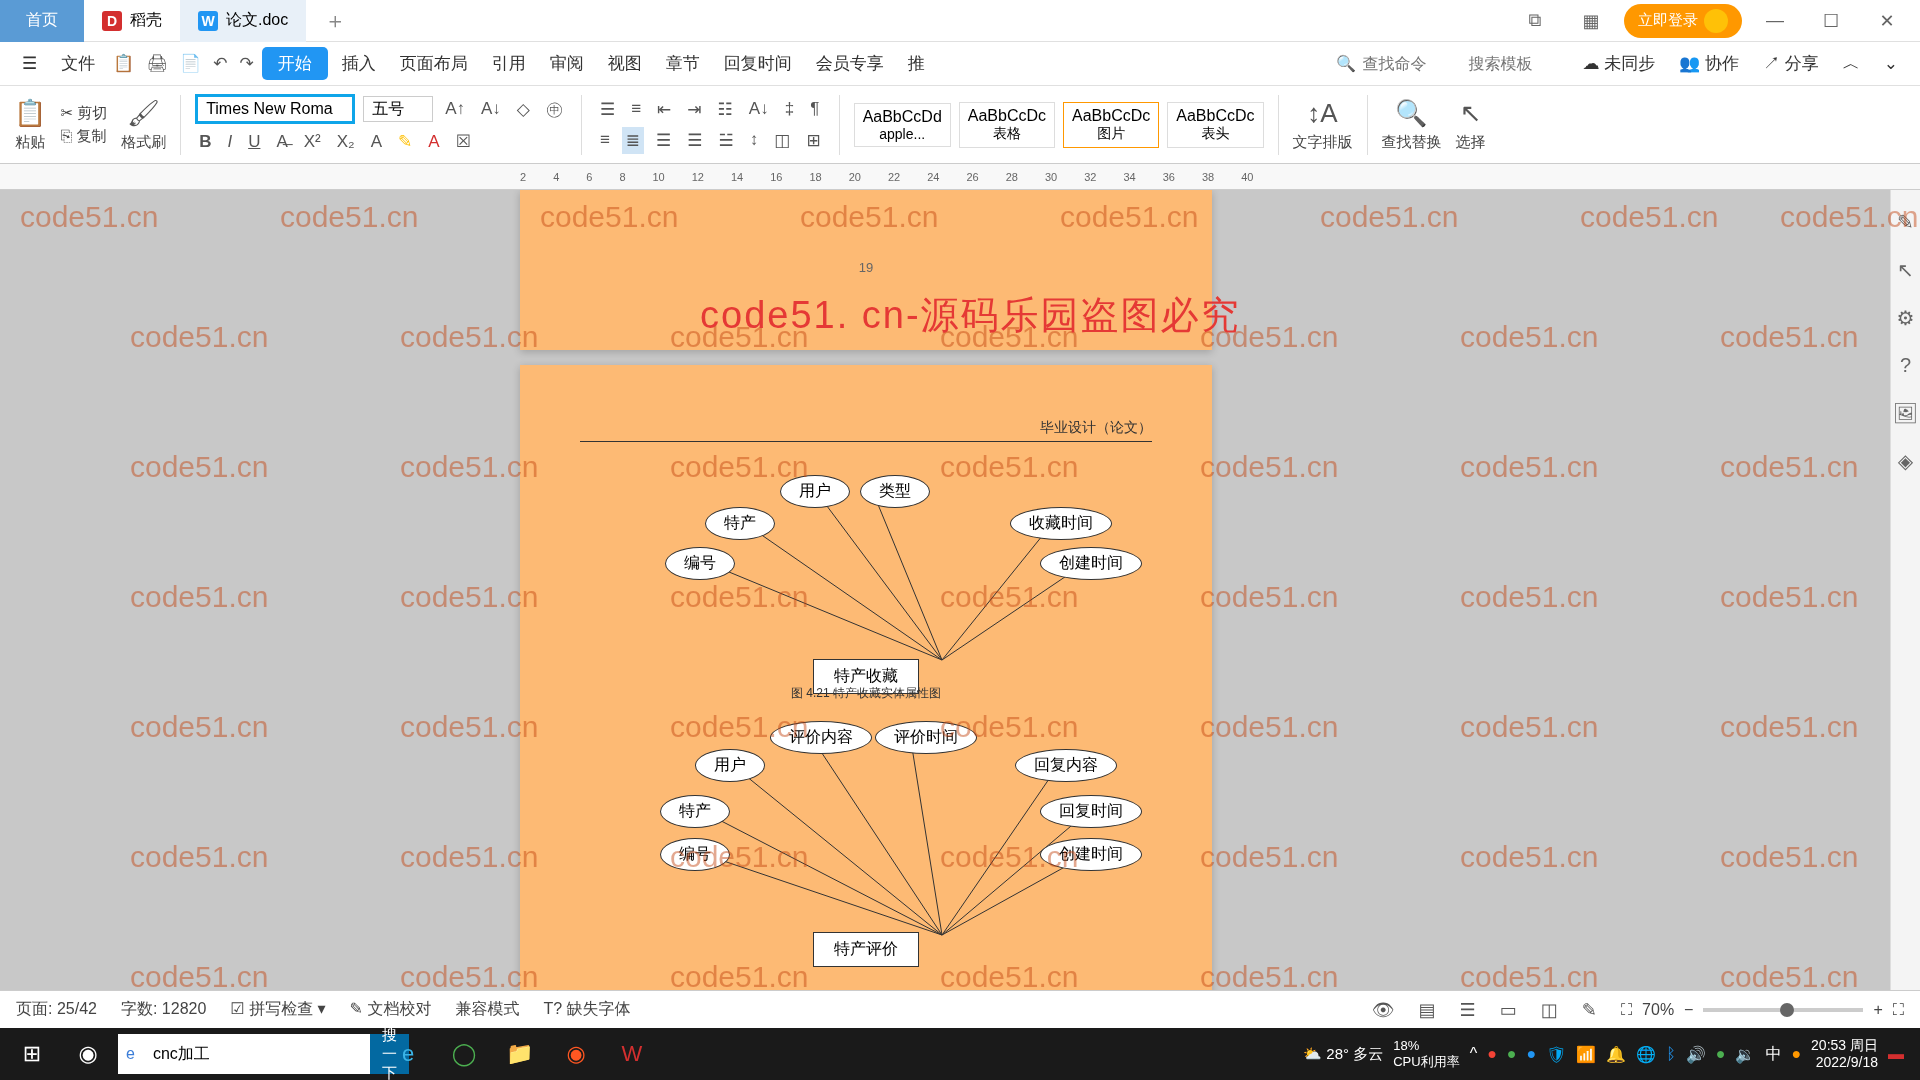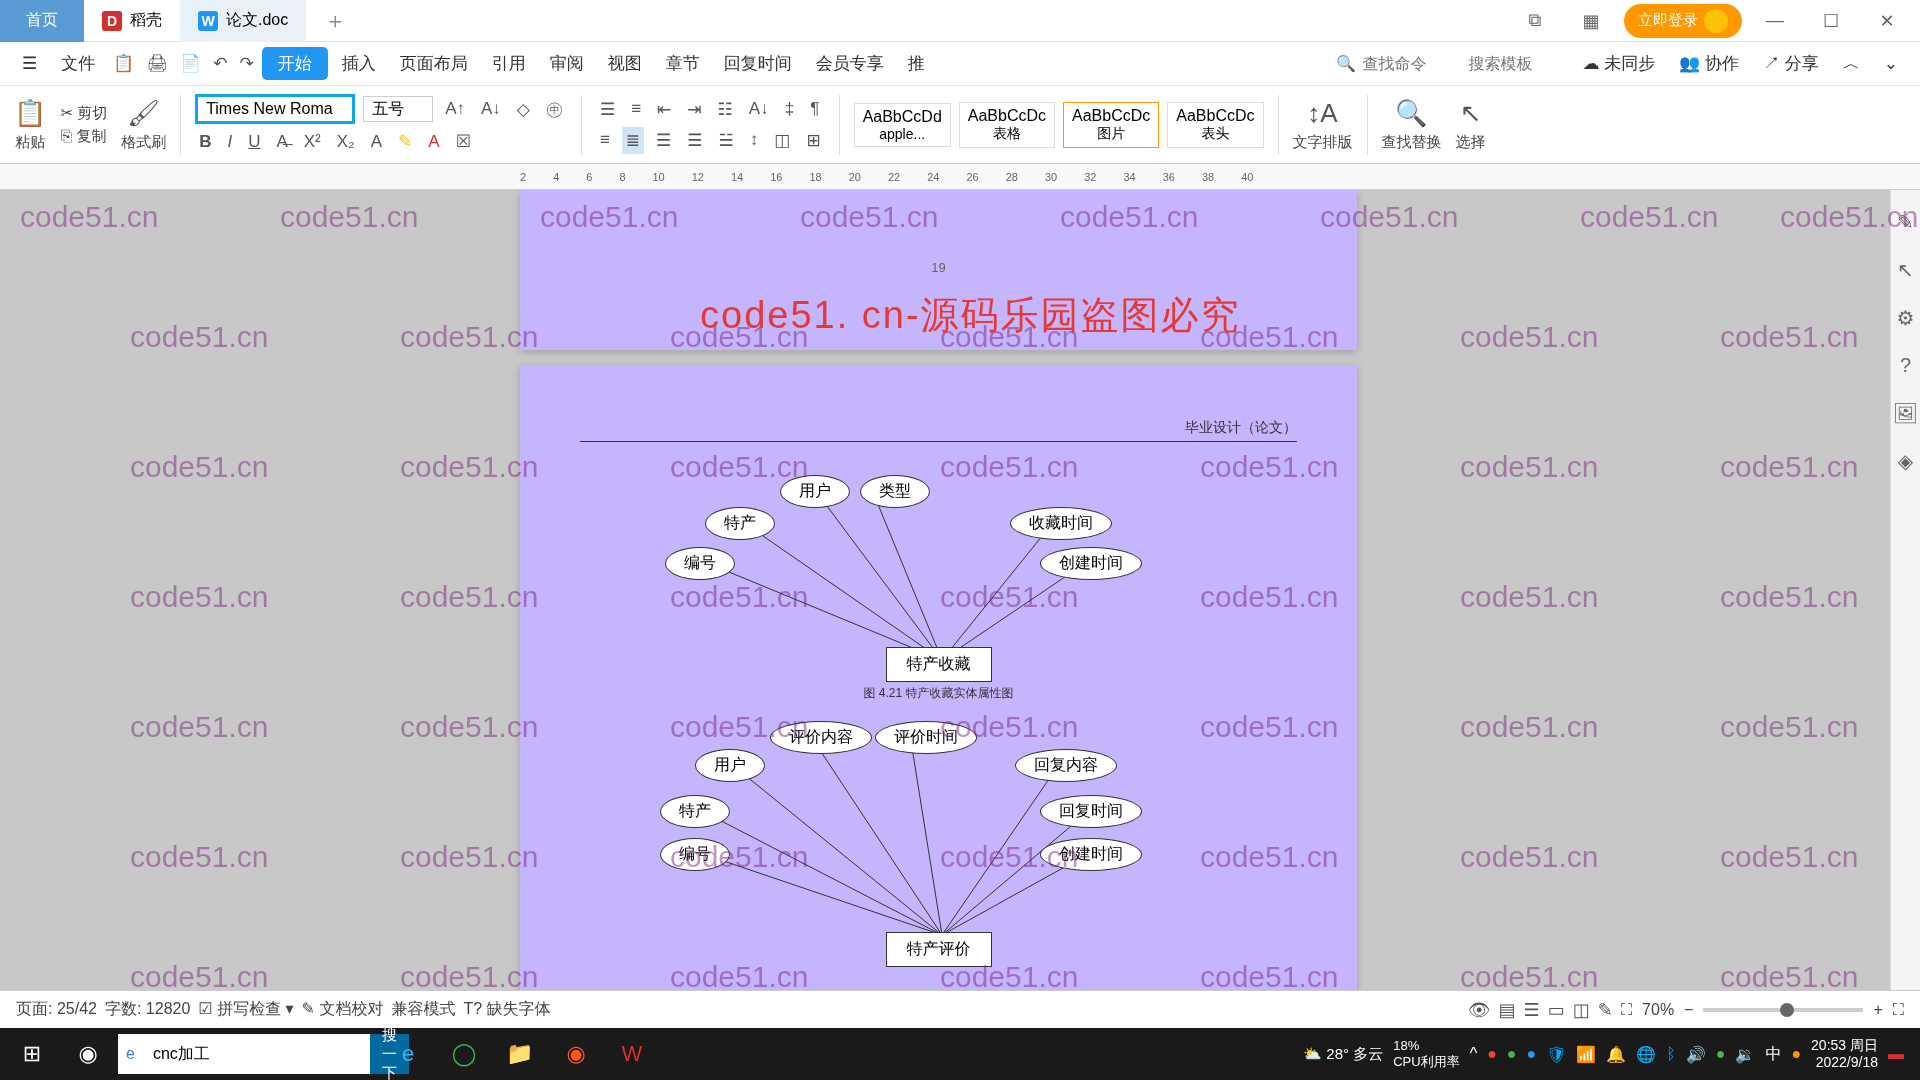--- a/index.html
+++ b/index.html
@@ -27,37 +27,37 @@
 .rcol { display:flex; flex-direction:column; gap:4px; font-size:15px; color:#444; }
 .rrow { display:flex; align-items:center; gap:8px; }
 .ribtn { padding:3px 4px; font-size:17px; color:#555; cursor:pointer; }
 .fontsel { border:3px solid #0ea5e9; padding:3px 8px; font-size:16px; width:160px; }
 .sizesel { border:1px solid #ccc; padding:3px 8px; font-size:16px; width:70px; }
 .sep { width:1px; height:60px; background:#ddd; }
 .stylebox { border:1px solid #ddd; padding:4px 8px; text-align:center; font-size:14px; min-width:88px; }
 .stylepv { font-size:16px; }
 .ruler { height:26px; background:#f8f8f8; border-bottom:1px solid #ccc; position:relative; font-size:11px; color:#666; padding-left:520px; display:flex; align-items:center; gap:27px; }
 .canvas { position:absolute; top:190px; left:0; right:30px; bottom:50px; background:#c8c8c8; overflow:hidden; }
-.page { position:absolute; background:#c4b5fd; box-shadow:0 2px 8px rgba(0,0,0,.2); left:520px; width:837px; }
+.page { position:absolute; background:#fdba74; box-shadow:0 2px 8px rgba(0,0,0,.2); left:520px; width:692px; }
 .page1 { top:0; height:160px; }
 .pgnum { position:absolute; top:70px; left:50%; transform:translateX(-50%); font-size:13px; color:#666; }
 .page2 { top:175px; height:700px; }
 .hdr { position:absolute; top:54px; left:60px; right:60px; border-bottom:1px solid #333; text-align:right; padding-bottom:4px; font-size:14px; color:#333; }
 .diagram { position:absolute; top:100px; left:0; right:0; }
 .entity { position:absolute; border:1.5px solid #333; padding:6px 20px; font-size:16px; background:#fff; }
 .oval { border-radius:50%; padding:5px 18px; }
 .rect { left:50%; transform:translateX(-50%); }
 svg.lines { position:absolute; top:0; left:0; width:100%; height:100%; pointer-events:none; }
 svg.lines line { stroke:#333; stroke-width:1; }
 .caption { position:absolute; left:50%; transform:translateX(-50%); font-size:12px; color:#333; }
 .wm-red { position:absolute; top:290px; left:700px; color:#e53935; font-size:38px; font-weight:500; z-index:50; letter-spacing:2px; }
-.wm { position:absolute; color:#701a75; font-size:30px; opacity:.45; pointer-events:none; }
+.wm { position:absolute; color:#c2410c; font-size:30px; opacity:.45; pointer-events:none; }
 .sidepanel { position:absolute; right:0; top:190px; width:30px; bottom:50px; background:#f4f4f4; display:flex; flex-direction:column; align-items:center; gap:24px; padding-top:20px; border-left:1px solid #ddd; }
 .sideico { font-size:20px; color:#666; cursor:pointer; }
-.status { position:absolute; bottom:0; left:0; right:0; height:38px; background:#fff; border-top:1px solid #ccc; display:flex; align-items:center; padding:0 16px; font-size:16px; color:#444; gap:8px; }
+.status { position:absolute; bottom:0; left:0; right:0; height:38px; background:#fff; border-top:1px solid #ccc; display:flex; align-items:center; padding:0 16px; font-size:16px; color:#444; gap:24px; }
 .status .sp { flex:1; }
 .zoom { display:flex; align-items:center; gap:10px; }
 .zslide { width:160px; height:4px; background:#ccc; position:relative; }
 .zthumb { position:absolute; left:48%; top:-5px; width:14px; height:14px; background:#666; border-radius:50%; }
 .taskbar { position:absolute; bottom:0; left:0; right:0; height:52px; background:#1a1a1a; display:flex; align-items:center; padding:0 6px; gap:4px; z-index:100; }
 .tbico { width:52px; height:46px; display:flex; align-items:center; justify-content:center; color:#fff; font-size:22px; }
 .tbsearch { background:#fff; height:40px; display:flex; align-items:center; width:260px; }
 .tbsinput { border:none; flex:1; padding:0 10px; font-size:16px; outline:none; }
 .tbsbtn { background:#0369a1; color:#fff; padding:0 12px; height:100%; display:flex; align-items:center; font-size:15px; }
 .tray { margin-left:auto; display:flex; align-items:center; gap:10px; color:#fff; font-size:15px; padding-right:10px; }
@@ -255,21 +255,21 @@
           <line x1="422" y1="195" x2="535" y2="55"></line>
           <line x1="422" y1="195" x2="180" y2="95"></line>
           <line x1="422" y1="195" x2="570" y2="95"></line>
         </svg>
       <div class="entity oval" style="top:10px;left:260px;">用户</div>
       <div class="entity oval" style="top:10px;left:340px;">类型</div>
       <div class="entity oval" style="top:42px;left:185px;">特产</div>
       <div class="entity oval" style="top:42px;left:490px;">收藏时间</div>
       <div class="entity oval" style="top:82px;left:145px;">编号</div>
       <div class="entity oval" style="top:82px;left:520px;">创建时间</div>
-      <div class="entity rect" style="top:182px;">特产收藏</div>
+      <div class="entity rect" style="top:194px;">特产收藏</div>
       <div class="caption" style="top:220px;">图 4.21  特产收藏实体属性图</div>
     </div>
 
     <div class="diagram" style="top:350px;height:260px;">
       <svg class="lines">
           <line x1="422" y1="220" x2="290" y2="20"></line>
           <line x1="422" y1="220" x2="390" y2="20"></line>
           <line x1="422" y1="220" x2="210" y2="48"></line>
           <line x1="422" y1="220" x2="540" y2="48"></line>
           <line x1="422" y1="220" x2="180" y2="95"></line>

